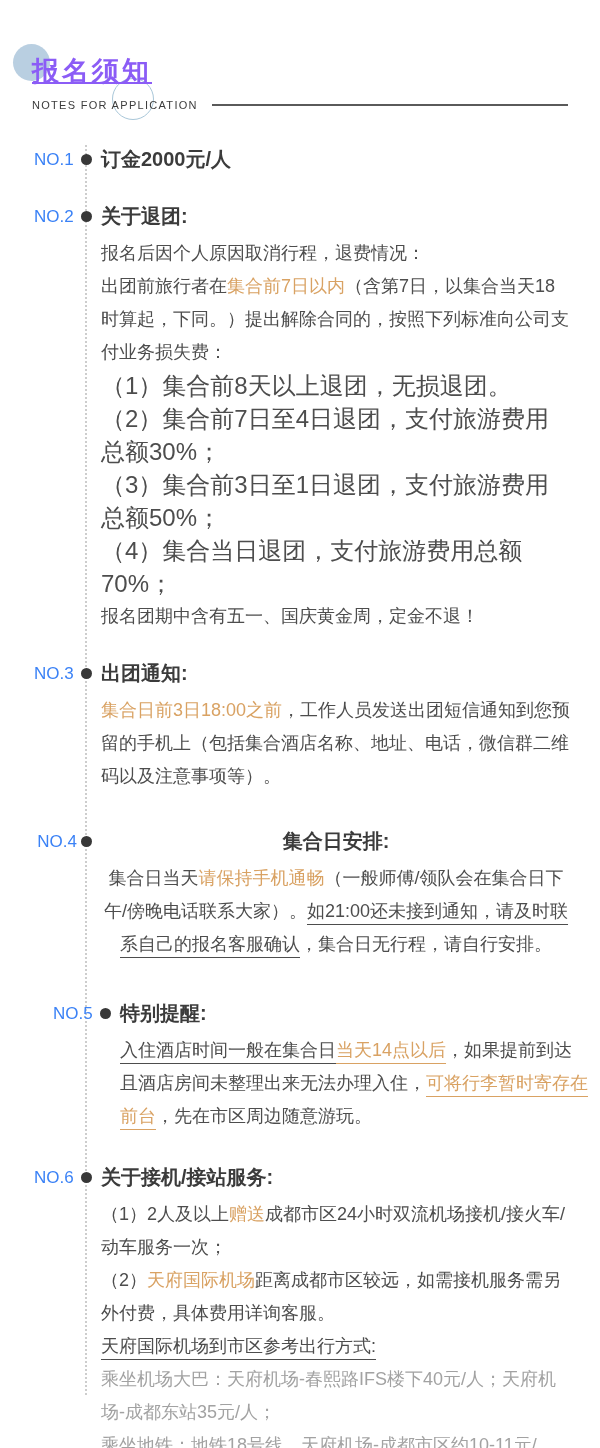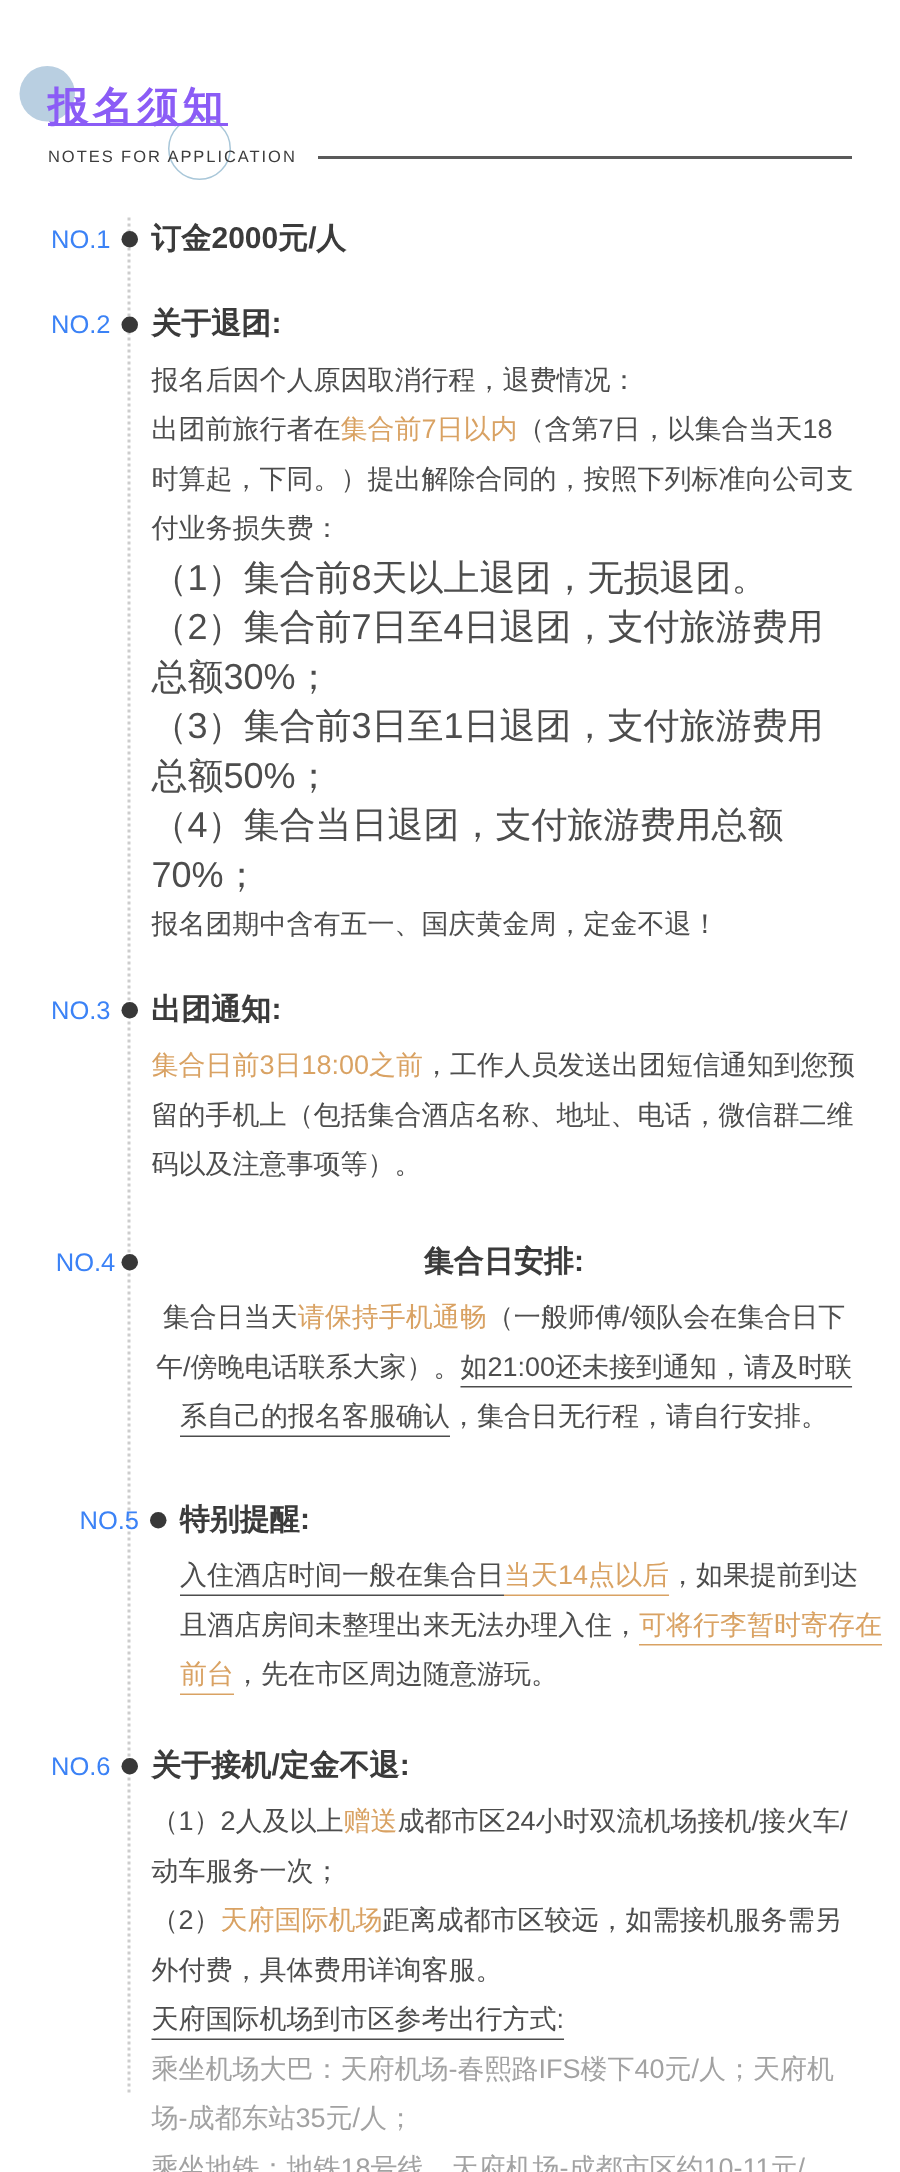--- a/index.html
+++ b/index.html
@@ -167,21 +167,21 @@
       <p><span class="u">入住酒店时间一般在集合日</span><span class="u accent">当天14点以后</span><span>，如果提前到达且酒店房间未整理出来无法办理入住，</span><span class="u accent">可将行李暂时寄存在前台</span><span>，先在市区周边随意游玩。</span></p>
     </div>
   </div>
 
   <div class="note-section s6">
     <div class="no-col">NO.6</div>
     <div class="bullet-col">
         <div class="bullet"></div>
       </div>
     <div class="content-col">
-      <div class="section-title">关于接机/定金不退:</div>
+      <div class="section-title">关于接机/接站服务:</div>
       <p><span>（1）2人及以上</span><span class="accent">赠送</span><span>成都市区24小时双流机场接机/接火车/动车服务一次；</span></p>
       <p><span>（2）</span><span class="accent">天府国际机场</span><span>距离成都市区较远，如需接机服务需另外付费，具体费用详询客服。</span></p>
       <p class="ref-title"><span class="u">天府国际机场到市区参考出行方式:</span></p>
       <div class="ref-line">乘坐机场大巴：天府机场-春熙路IFS楼下40元/人；天府机场-成都东站35元/人；</div>
       <div class="ref-line">乘坐地铁：地铁18号线，天府机场-成都市区约10-11元/人；</div>
       <div class="ref-line">打出租车/网约车，参考价格180左右（不含过路费）。</div>
     </div>
   </div>
 </div>
 

